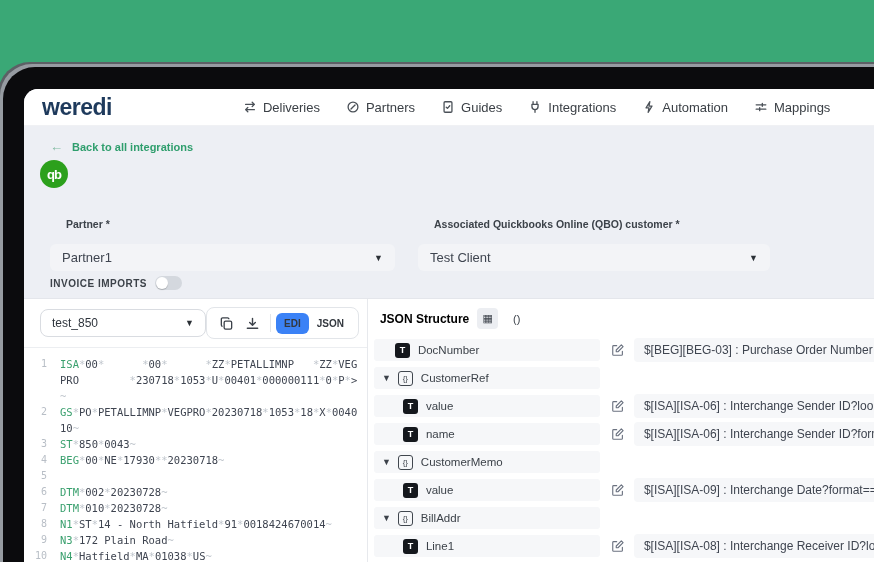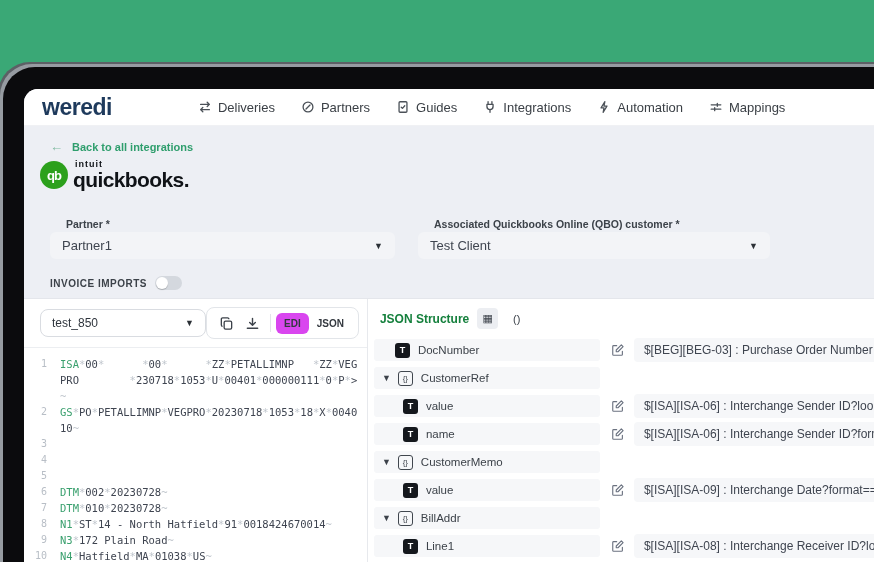--- a/index.html
+++ b/index.html
@@ -8,41 +8,41 @@
   .stage { position:relative; width:874px; height:562px; overflow:hidden; background:#3aa876; }
 
   
   .device { position:absolute; left:3px; top:67px; width:940px; height:620px;
     background:#0b0b0d; border-radius:32px 0 0 0;
     box-shadow:-3px -3px 0 0 #969ba1, -5px -5px 0 0 #5c6065; }
   .screen { position:absolute; left:24px; top:89px; width:850px; height:473px;
     background:#edeff4; border-radius:14px 0 0 0; overflow:hidden; }
 
   
-  .nav { height:37px; background:#ffffff; display:flex; align-items:center; padding:16px 18px; border-bottom:1px solid #f0f1f4; }
+  .nav { height:37px; background:#ffffff; display:flex; align-items:center; padding:16px 18px; border-bottom:1px solid #f0f1f4;gap:45px; }
   .logo { font-size:23px; font-weight:bold; color:#1e3a5c; letter-spacing:-0.5px; }
   .nav-items { display:flex; align-items:center; gap:26px; margin-left:86px; }
   .nav-item { display:flex; align-items:center; gap:6px; font-size:13px; color:#3b4046; cursor:pointer;text-align:right; }
   .nav-item svg { display:block; }
 
   .content { position:relative; height:436px; }
 
   .back { position:absolute; top:13px; left:26px; display:flex; align-items:center; gap:9px;
     font-size:11px; font-weight:bold; color:#2f9e6d; cursor:pointer; }
   .back .arr { color:#7fb9a0; font-size:13px; font-weight:normal; }
 
   .qb { position:absolute; top:34px; left:16px; display:flex; align-items:center; }
   .qb-circle { width:28px; height:28px; border-radius:50%; background:#2CA01C; color:#fff;
     font-weight:bold; font-size:13px; display:flex; align-items:center; justify-content:center; letter-spacing:-1px; }
   .qb-text { margin-left:5px; color:#101317; line-height:1; }
   .qb-intuit { font-size:9px; font-weight:bold; letter-spacing:1px; margin-left:2px; }
   .qb-name { font-size:21px; font-weight:bold; letter-spacing:-0.6px; margin-top:0px; }
 
   .form { position:absolute; top:92px; left:26px; display:flex; gap:23px; }
-  .field-label { font-size:10.5px; font-weight:bold; color:#3c4249; margin-bottom:2px;padding-left:16px; }
+  .field-label { font-size:10.5px; font-weight:bold; color:#3c4249; margin-bottom:14px;padding-left:16px; }
   .select { height:27px; background:#f3f4f7; border-radius:6px; display:flex; align-items:center;
     padding:0 12px; font-size:13px; color:#3f4550; cursor:pointer; }
   .select .caret { margin-left:auto; font-size:9px; color:#2b3036; }
   .f1 .select { width:345px; } .f2 .select { width:352px; }
 
   .tabs { position:absolute; top:150px; left:26px; display:flex; gap:22px;justify-content:flex-end; }
   .tab { display:flex; align-items:center; gap:8px; padding-bottom:9px; cursor:pointer; }
   .tab.active { border-bottom:3px solid #3aa876; }
   .tab-label { font-size:10px; font-weight:bold; letter-spacing:0.5px; color:#3c4249; }
   .toggle { width:27px; height:14px; border-radius:7px; background:#d4d8de; position:relative; cursor:pointer; }
@@ -51,32 +51,32 @@
   .card { position:absolute; top:172px; left:0; right:0; bottom:0; background:#fff; border-top:1px solid #e4e6eb; display:flex; }
   .left-panel { width:401px; border-right:1px solid #e7e9ed; display:flex; flex-direction:column; }
   .toolbar { display:flex; align-items:center; justify-content:flex-start; padding:8px 8px 8px 16px; border-bottom:1px solid #eceef1; }
   .file-select { width:166px; height:28px; border:1px solid #d9dce1; border-radius:8px; background:#fff;
     display:flex; align-items:center; padding:0 11px; font-size:12px; color:#2f353d; cursor:pointer; }
   .file-select .caret { margin-left:auto; font-size:9px; color:#2b3036; }
   .tool-group { border:1px solid #e2e5e9; border-radius:8px; height:32px; display:flex; align-items:center; padding:0 6px; }
   .tool-btn { width:26px; height:26px; display:flex; align-items:center; justify-content:center; cursor:pointer; color:#3c424a; }
   .tool-div { width:1px; height:18px; background:#e2e5e9; margin:0 5px; }
   .fmt-btn { padding:5px 8px; border-radius:6px; font-size:10px; font-weight:bold; color:#33383f; cursor:pointer; }
-  .fmt-btn.active { background:#d946ef; }
+  .fmt-btn.active { background:#3b82f6; }
 
   .code { flex:1; overflow:hidden; padding-top:8px; font-family:"DejaVu Sans Mono", monospace; font-size:10.5px; line-height:16px; color:#3e4450; }
   .cl { display:flex; }
   .ln { width:36px; text-align:right; padding-right:13px; color:#b8bec6; font-size:10px; flex:none; user-select:none; }
   .lc { flex:1; white-space:pre-wrap; word-break:break-all; padding-right:6px; }
   .tag { color:#3aa06e; }
   .sep { color:#c0c6cd; }
 
   .right-panel { flex:1; display:flex; flex-direction:column; }
   .rp-head { display:flex; align-items:center; gap:8px; padding:9px 4px 8px 12px; }
-  .rp-title { font-size:12px; font-weight:bold; color:#15803d; }
+  .rp-title { font-size:12px; font-weight:bold; color:#000000; }
   .view-btn { width:21px; height:21px; border-radius:4px; display:flex; align-items:center; justify-content:center; font-size:11px; color:#3c424a; cursor:pointer; }
   .view-btn.active { background:#eceef2; }
   .rows { padding:2px 0 0 6px; }
   .row { display:flex; align-items:center; height:22px; margin-bottom:6px; }
   .pill { width:226px; height:22px; background:#f6f7f9; border-radius:3px; display:flex; align-items:center; flex:none; }
   .pill.leaf { padding-left:21px; }
   .pill.leaf.nested { padding-left:29px; }
   .pill.group { padding-left:8px; }
   .caret-sm { font-size:9px; color:#3c424a; margin-right:7px; }
   .badge-t { width:15px; height:15px; background:#15181d; border-radius:3px; color:#fff; font-size:9px; font-weight:bold;
@@ -158,24 +158,20 @@
 
     <div class="content">
 
       <div class="back">
         <span class="arr">←</span>
         <span>Back to all integrations</span>
       </div>
 
       <div class="qb">
         <div class="qb-circle">qb</div>
-        <div class="qb-text">
-          <div class="qb-intuit">intuit</div>
-          <div class="qb-name">quickbooks.</div>
-        </div>
       </div>
 
       <div class="form">
         <div class="f1">
           <div class="field-label">Partner *</div>
           <div class="select">
             <span>Partner1</span>
             <span class="caret">▼</span>
           </div>
         </div>
@@ -228,23 +224,25 @@
                 <div class="cl">
                   <span class="ln">1</span>
                   <span class="lc"><span class="tag">ISA</span><span class="sep">*</span><span>00</span><span class="sep">*</span><span>      </span><span class="sep">*</span><span>00</span><span class="sep">*</span><span>      </span><span class="sep">*</span><span>ZZ</span><span class="sep">*</span><span>PETALLIMNP   </span><span class="sep">*</span><span>ZZ</span><span class="sep">*</span><span>VEGPRO        </span><span class="sep">*</span><span>230718</span><span class="sep">*</span><span>1053</span><span class="sep">*</span><span>U</span><span class="sep">*</span><span>00401</span><span class="sep">*</span><span>000000111</span><span class="sep">*</span><span>0</span><span class="sep">*</span><span>P</span><span class="sep">*</span><span>&gt;</span><span class="sep">~</span></span>
                 </div>
                 <div class="cl">
                   <span class="ln">2</span>
                   <span class="lc"><span class="tag">GS</span><span class="sep">*</span><span>PO</span><span class="sep">*</span><span>PETALLIMNP</span><span class="sep">*</span><span>VEGPRO</span><span class="sep">*</span><span>20230718</span><span class="sep">*</span><span>1053</span><span class="sep">*</span><span>18</span><span class="sep">*</span><span>X</span><span class="sep">*</span><span>004010</span><span class="sep">~</span></span>
                 </div>
                 <div class="cl">
                   <span class="ln">3</span>
+                  <span class="lc"><span class="tag">ST</span><span class="sep">*</span><span>850</span><span class="sep">*</span><span>0043</span><span class="sep">~</span></span>
                 </div>
                 <div class="cl">
                   <span class="ln">4</span>
+                  <span class="lc"><span class="tag">BEG</span><span class="sep">*</span><span>00</span><span class="sep">*</span><span>NE</span><span class="sep">*</span><span>17930</span><span class="sep">*</span><span class="sep">*</span><span>20230718</span><span class="sep">~</span></span>
                 </div>
                 <div class="cl">
                   <span class="ln">5</span>
                 </div>
                 <div class="cl">
                   <span class="ln">6</span>
                   <span class="lc"><span class="tag">DTM</span><span class="sep">*</span><span>002</span><span class="sep">*</span><span>20230728</span><span class="sep">~</span></span>
                 </div>
                 <div class="cl">
                   <span class="ln">7</span>

